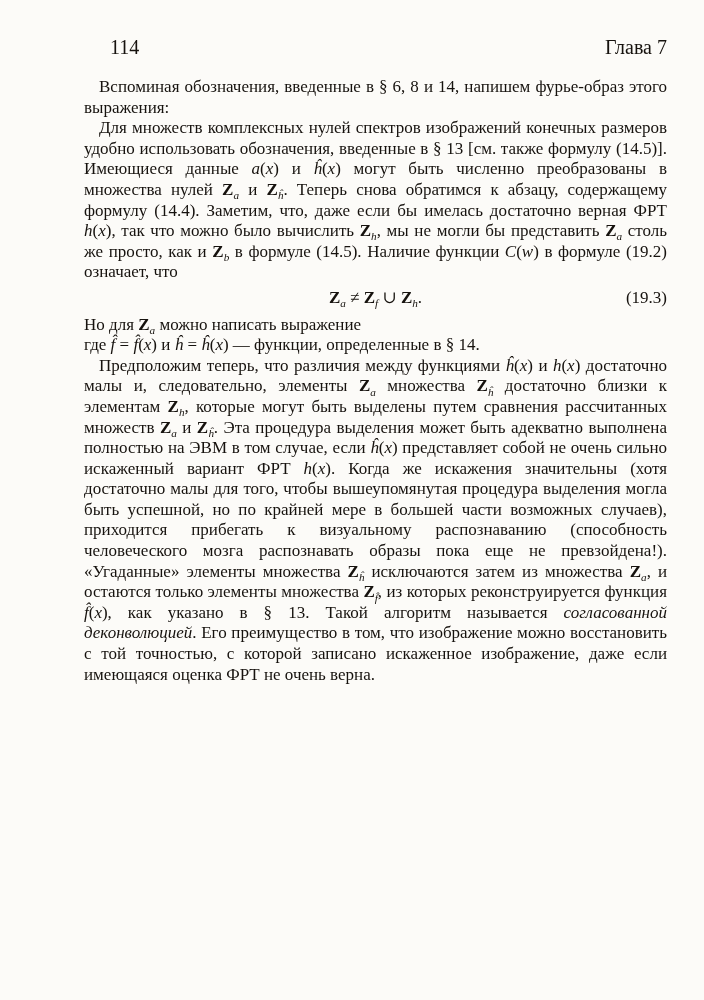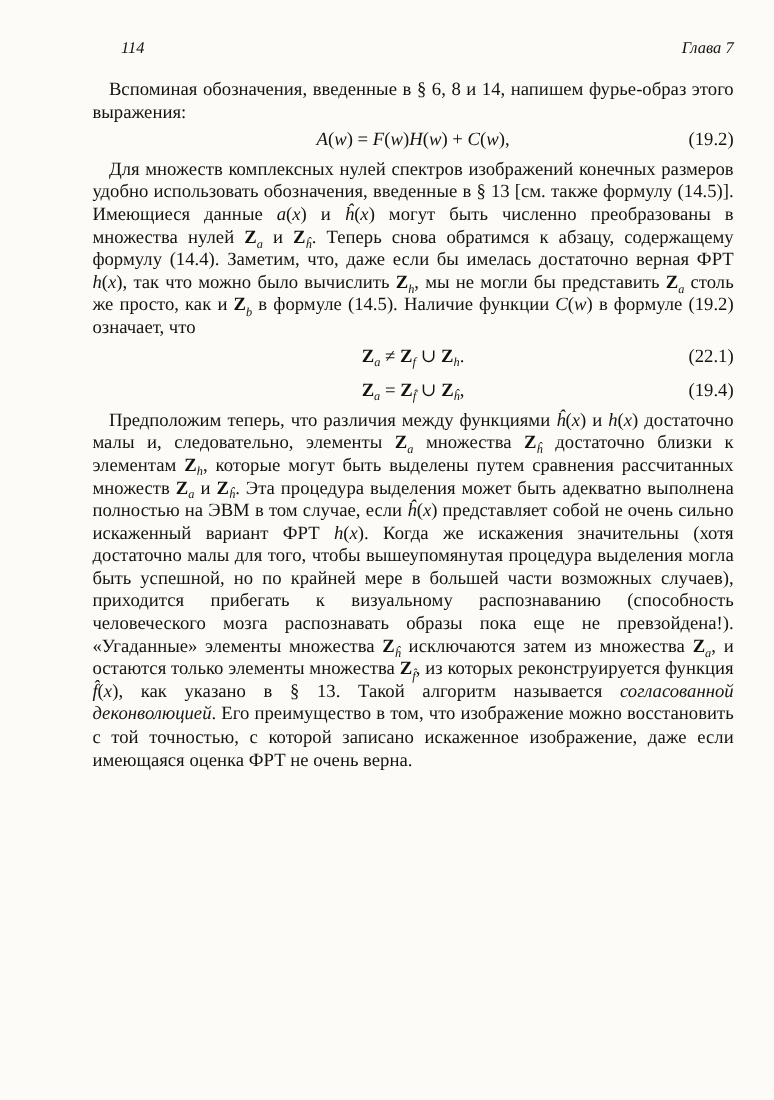--- a/index.html
+++ b/index.html
@@ -14,24 +14,23 @@
   }
   .page {
     width: 704px;
     height: 1000px;
     padding: 36px 37px 0 84px;
   }
   .page-header {
     display: flex;
     justify-content: space-between;
     align-items: center;
-    font-size: 15px;
+    font-size: 20px;
     padding-left: 26px;
     margin-bottom: 18px;
-    font-style: italic;
   }
   .page-body {
     font-size: 17px;
     line-height: 20.6px;
     text-align: justify;
   }
   .page-body p.para {
     margin: 0;
   }
   .page-body p.indent {
@@ -62,19 +61,19 @@
 </head>
 <body>
 
 <div class="page">
   <div class="page-header">
     <span>114</span>
     <span>Глава 7</span>
   </div>
   <div class="page-body">
       <p class="para indent">Вспоминая обозначения, введенные в § 6, 8 и 14, напишем фурье-образ этого выражения:</p>
-      <div class="equation"><span class="eq-body"><i>A</i>(<i>w</i>) = <i>F</i>(<i>w</i>)<i>H</i>(<i>w</i>) + <i>C</i>(<i>w</i>),</span><span class="eq-number">(19.2)</span></div>
       <p class="para indent">Для множеств комплексных нулей спектров изображений конечных размеров удобно использовать обозначения, введенные в § 13 [см. также формулу (14.5)]. Имеющиеся данные <i>a</i>(<i>x</i>) и <i>ĥ</i>(<i>x</i>) могут быть численно преобразованы в множества нулей <b>Z</b><sub>a</sub> и <b>Z</b><sub>ĥ</sub>. Теперь снова обратимся к абзацу, содержащему формулу (14.4). Заметим, что, даже если бы имелась достаточно верная ФРТ <i>h</i>(<i>x</i>), так что можно было вычислить <b>Z</b><sub>h</sub>, мы не могли бы представить <b>Z</b><sub>a</sub> столь же просто, как и <b>Z</b><sub>b</sub> в формуле (14.5). Наличие функции <i>C</i>(<i>w</i>) в формуле (19.2) означает, что</p>
-      <div class="equation"><span class="eq-body"><b>Z</b><sub>a</sub> ≠ <b>Z</b><sub>f</sub> ∪ <b>Z</b><sub>h</sub>.</span><span class="eq-number">(22.1)</span></div>
-      <div class="equation"><span class="eq-body"><b>Z</b><sub>a</sub> = <b>Z</b><sub>f̂</sub> ∪ <b>Z</b><sub>ĥ</sub>,</span><span class="eq-number">(19.4)</span></div>
+      <div class="equation"><span class="eq-body"><b>Z</b><sub>a</sub> ≠ <b>Z</b><sub>f</sub> ∪ <b>Z</b><sub>h</sub>.</span><span class="eq-number">(19.3)</span></div>
+      <p class="para">Но для <b>Z</b><sub>a</sub> можно написать выражение</p>
+      <p class="para">где <i>f̂</i> = <i>f̂</i>(<i>x</i>) и <i>ĥ</i> = <i>ĥ</i>(<i>x</i>) — функции, определенные в § 14.</p>
       <p class="para indent">Предположим теперь, что различия между функциями <i>ĥ</i>(<i>x</i>) и <i>h</i>(<i>x</i>) достаточно малы и, следовательно, элементы <b>Z</b><sub>a</sub> множества <b>Z</b><sub>ĥ</sub> достаточно близки к элементам <b>Z</b><sub>h</sub>, которые могут быть выделены путем сравнения рассчитанных множеств <b>Z</b><sub>a</sub> и <b>Z</b><sub>ĥ</sub>. Эта процедура выделения может быть адекватно выполнена полностью на ЭВМ в том случае, если <i>ĥ</i>(<i>x</i>) представляет собой не очень сильно искаженный вариант ФРТ <i>h</i>(<i>x</i>). Когда же искажения значительны (хотя достаточно малы для того, чтобы вышеупомянутая процедура выделения могла быть успешной, но по крайней мере в большей части возможных случаев), приходится прибегать к визуальному распознаванию (способность человеческого мозга распознавать образы пока еще не превзойдена!). «Угаданные» элементы множества <b>Z</b><sub>ĥ</sub> исключаются затем из множества <b>Z</b><sub>a</sub>, и остаются только элементы множества <b>Z</b><sub>f̂</sub>, из которых реконструируется функция <i>f̂</i>(<i>x</i>), как указано в § 13. Такой алгоритм называется <i>согласованной деконволюцией</i>. Его преимущество в том, что изображение можно восстановить с той точностью, с которой записано искаженное изображение, даже если имеющаяся оценка ФРТ не очень верна.</p>
     </div>
 </div>
 
 </body></html>

